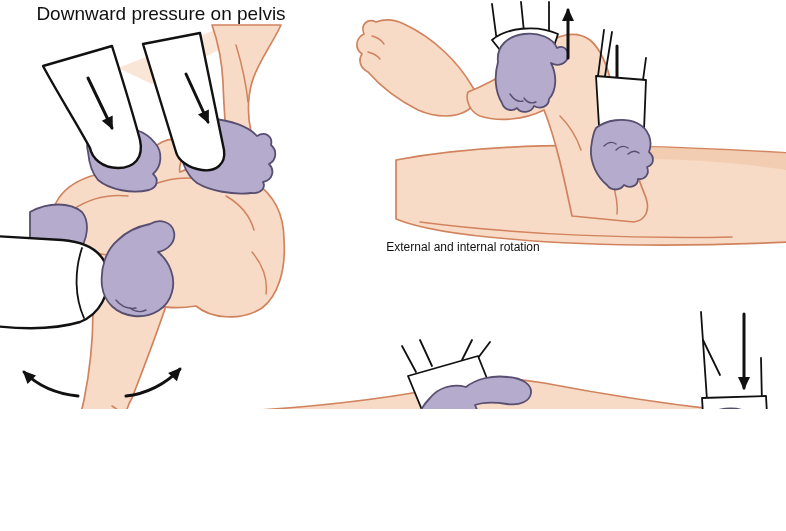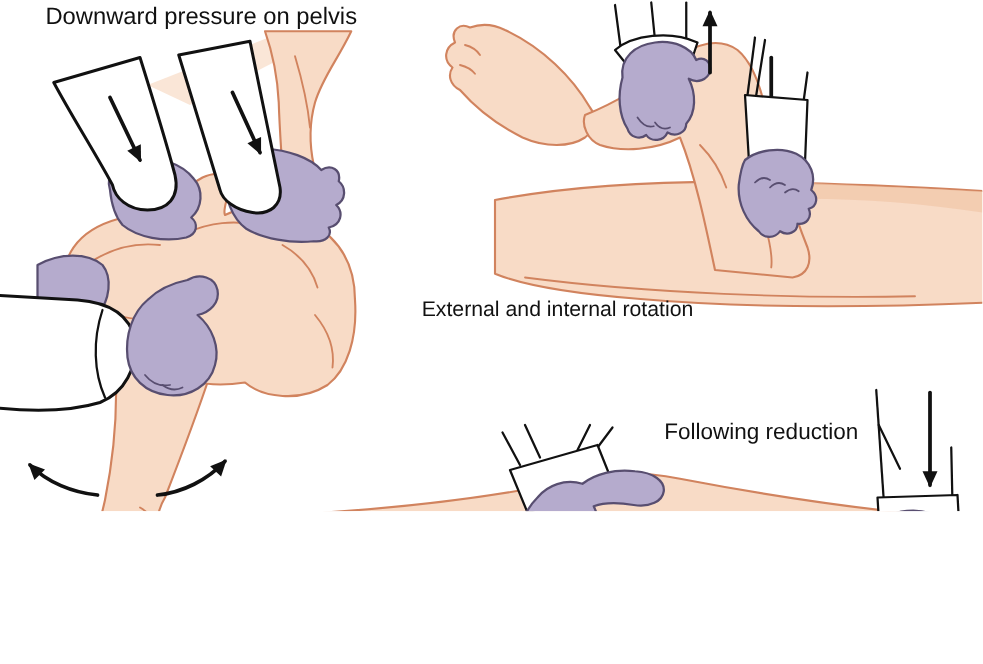--- a/index.html
+++ b/index.html
@@ -6,21 +6,21 @@
     --skin:#f8dbc6; --skin-outline:#d1835e; --skin-shade:#f0c3a4;
     --glove:#b5abcd; --glove-outline:#584e70;
     --sleeve:#ffffff; --ink:#111111; --background:#ffffff;
   }
   html,body{margin:0;padding:0;background:var(--background);}
   .canvas{position:relative;width:786px;height:409px;background:var(--background);
     overflow:hidden;font-family:"Liberation Sans",sans-serif;}
   .canvas svg{position:absolute;left:0;top:0;}
   .fig-label{position:absolute;color:var(--ink);text-align:center;}
   .label-1{left:11px;top:3px;width:300px;font-size:19px;}
-  .label-2{left:270px;top:236px;width:300px;font-size:17px;line-height:23px;padding-left:26px;}
+  .label-2{left:287px;top:236px;width:300px;font-size:12px;line-height:23px;padding-left:26px;}
   .label-3{left:509px;top:335px;width:200px;font-size:18px;}
   .skin{fill:var(--skin);stroke:var(--skin-outline);stroke-width:1.7;stroke-linejoin:round;}
   .skin-line{fill:none;stroke:var(--skin-outline);stroke-width:1.5;stroke-linecap:round;}
   .shade{fill:var(--skin-shade);opacity:.6;stroke:none;}
   .hl{fill:#f9e2d0;opacity:.85;stroke:none;}
   .glove{fill:var(--glove);stroke:var(--glove-outline);stroke-width:1.8;stroke-linejoin:round;}
   .glove-line{fill:none;stroke:var(--glove-outline);stroke-width:1.4;stroke-linecap:round;}
   .sleeve{fill:var(--sleeve);stroke:var(--ink);stroke-width:2.4;stroke-linejoin:round;}
   .sleeve-thin{fill:var(--sleeve);stroke:var(--ink);stroke-width:1.8;stroke-linejoin:round;}
   .ink-line{fill:none;stroke:var(--ink);stroke-width:1.8;stroke-linecap:round;}
@@ -125,14 +125,13 @@
     <path class="glove-line" d="M 712,432 q 7,-7 14,-3"></path>
     <path class="glove-line" d="M 726,436 q 7,-7 14,-3"></path>
     <path class="glove-line" d="M 740,441 q 6,-6 12,-2"></path>
   </g>
 </svg>
 
   <div class="fig-label label-1">Downward pressure on pelvis</div>
   <div class="fig-label label-2">
     <div>External and internal rotation</div>
   </div>
-  <div class="fig-label label-3">Following reduction</div>
 </div>
 
 </body></html>

